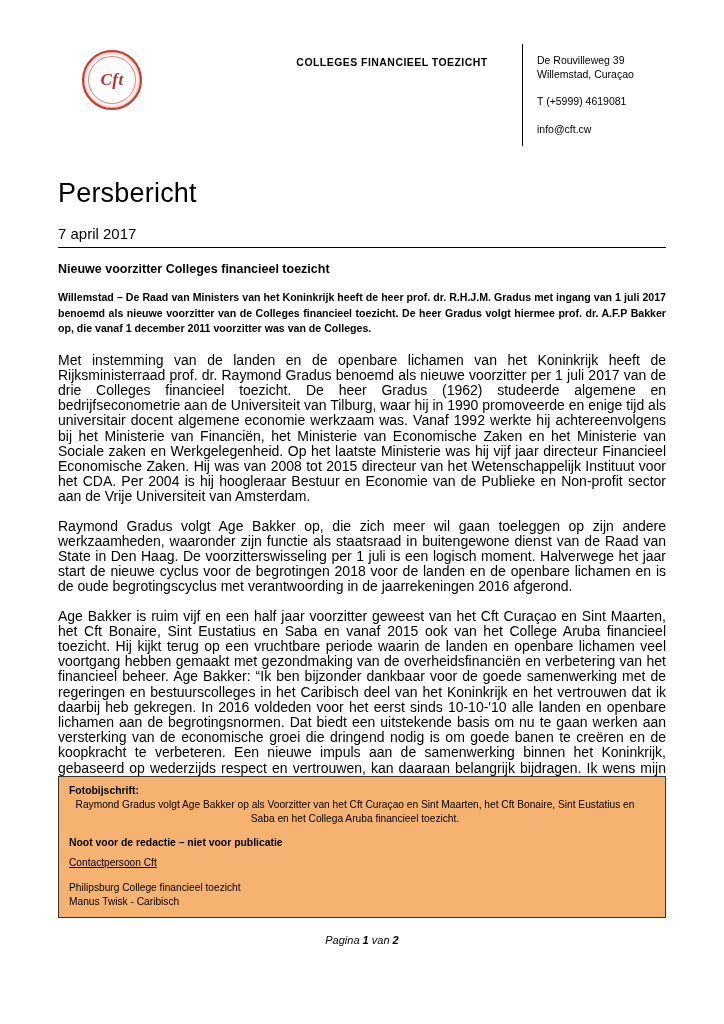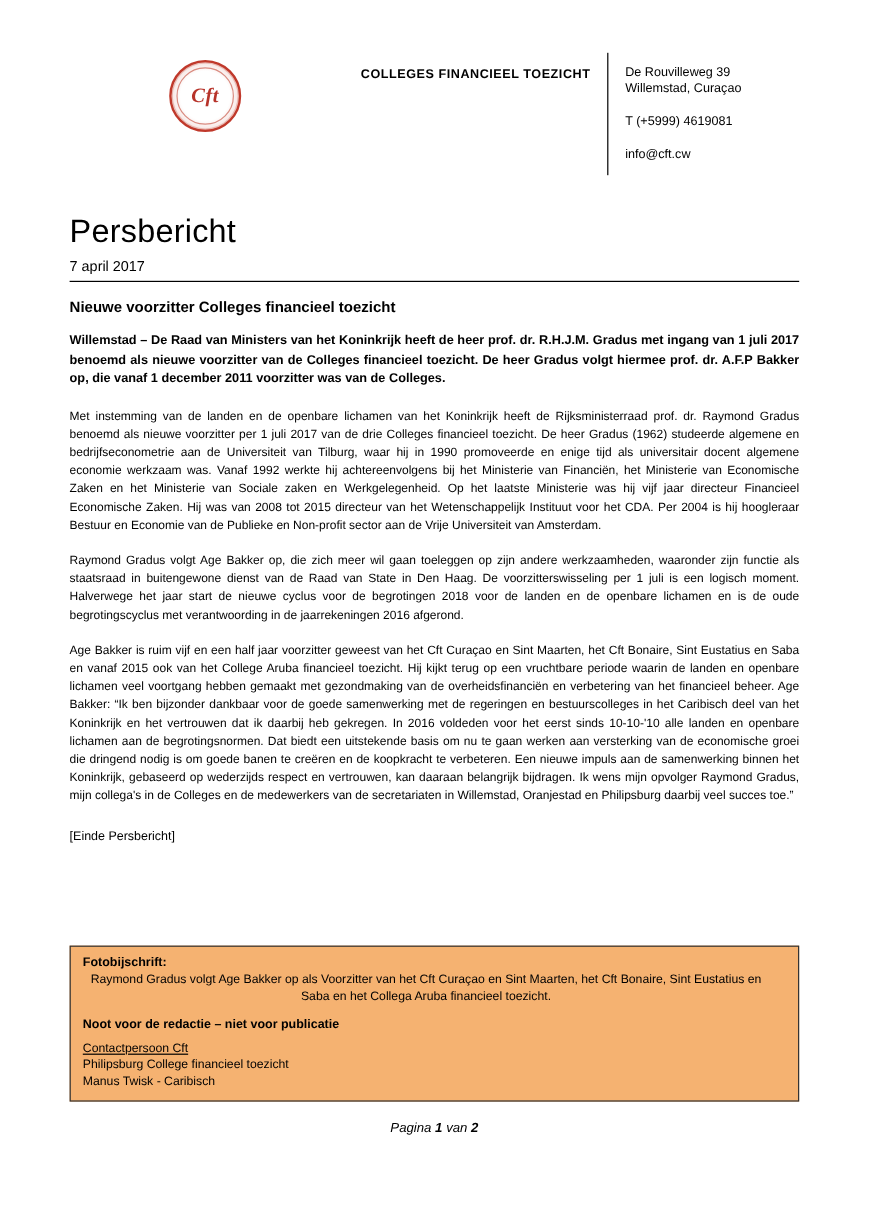--- a/index.html
+++ b/index.html
@@ -25,21 +25,21 @@
 
   
   .header {
     display: flex;
     align-items: flex-start;
     height: 108px;
   }
   .logo-wrap {
     width: 178px;
     display: flex;
-    justify-content: center;
+    justify-content: flex-start;
     padding-left: 24px;
     padding-top: 6px;
   }
   .logo {
     width: 56px;
     height: 56px;
     border-radius: 50%;
     border: 2px solid #c0392b;
     background: radial-gradient(circle at 50% 50%, #ffffff 52%, #f6e3e0 72%, #ffffff 100%);
     position: relative;
@@ -63,21 +63,22 @@
     font-weight: bold;
     letter-spacing: 0.5px;
   }
   .org-title {
     flex: 0 0 auto;
     width: 232px;
     font-size: 10.5px;
     font-weight: bold;
     letter-spacing: 0.45px;
     padding-top: 12px;
-    text-align: right;
+    text-align: center;
+    margin-left: 16px;
   }
   .contact {
     border-left: 1px solid #000;
     padding-left: 14px;
     margin-left: 14px;
     font-size: 10.5px;
     line-height: 13.5px;
     padding-top: 10px;
     min-height: 92px;
   }
@@ -86,22 +87,22 @@
 
   
   .doc-title {
     font-family: "Liberation Sans", sans-serif;
     font-size: 27px;
     font-weight: normal;
     margin: 26px 0 0 0;
     letter-spacing: 0.2px;
   }
   .doc-date {
-    font-size: 12px;
-    margin-top: 6px;
+    font-size: 15px;
+    margin-top: 16px;
     margin-bottom: 5px;
   }
   .rule {
     border-bottom: 1px solid #000;
     margin-bottom: 14px;
   }
 
   .headline {
     font-size: 12.5px;
     font-weight: bold;
@@ -109,21 +110,21 @@
   }
 
   p.lead {
     font-size: 10.6px;
     font-weight: bold;
     line-height: 15.5px;
     text-align: justify;
     margin: 0 0 16px 0;
   }
   p.body {
-    font-size: 10px;
+    font-size: 14px;
     line-height: 15.2px;
     text-align: justify;
     margin: 0 0 14px 0;
   }
   p.einde {
     font-size: 10.4px;
     line-height: 15px;
     margin: 18px 0 0 0;
   }
 
@@ -150,21 +151,21 @@
     text-align: center;
   }
   .callout .note {
     font-size: 10.4px;
     font-weight: bold;
     margin: 0 0 9px 0;
   }
   .callout .contact-label {
     font-size: 10.2px;
     text-decoration: underline;
-    margin-bottom: 1px;
+    margin-bottom: 13px;
   }
   .callout .cline {
     font-size: 10.2px;
     line-height: 13.5px;
   }
 
   
   .footer {
     position: absolute;
     left: 58px;

